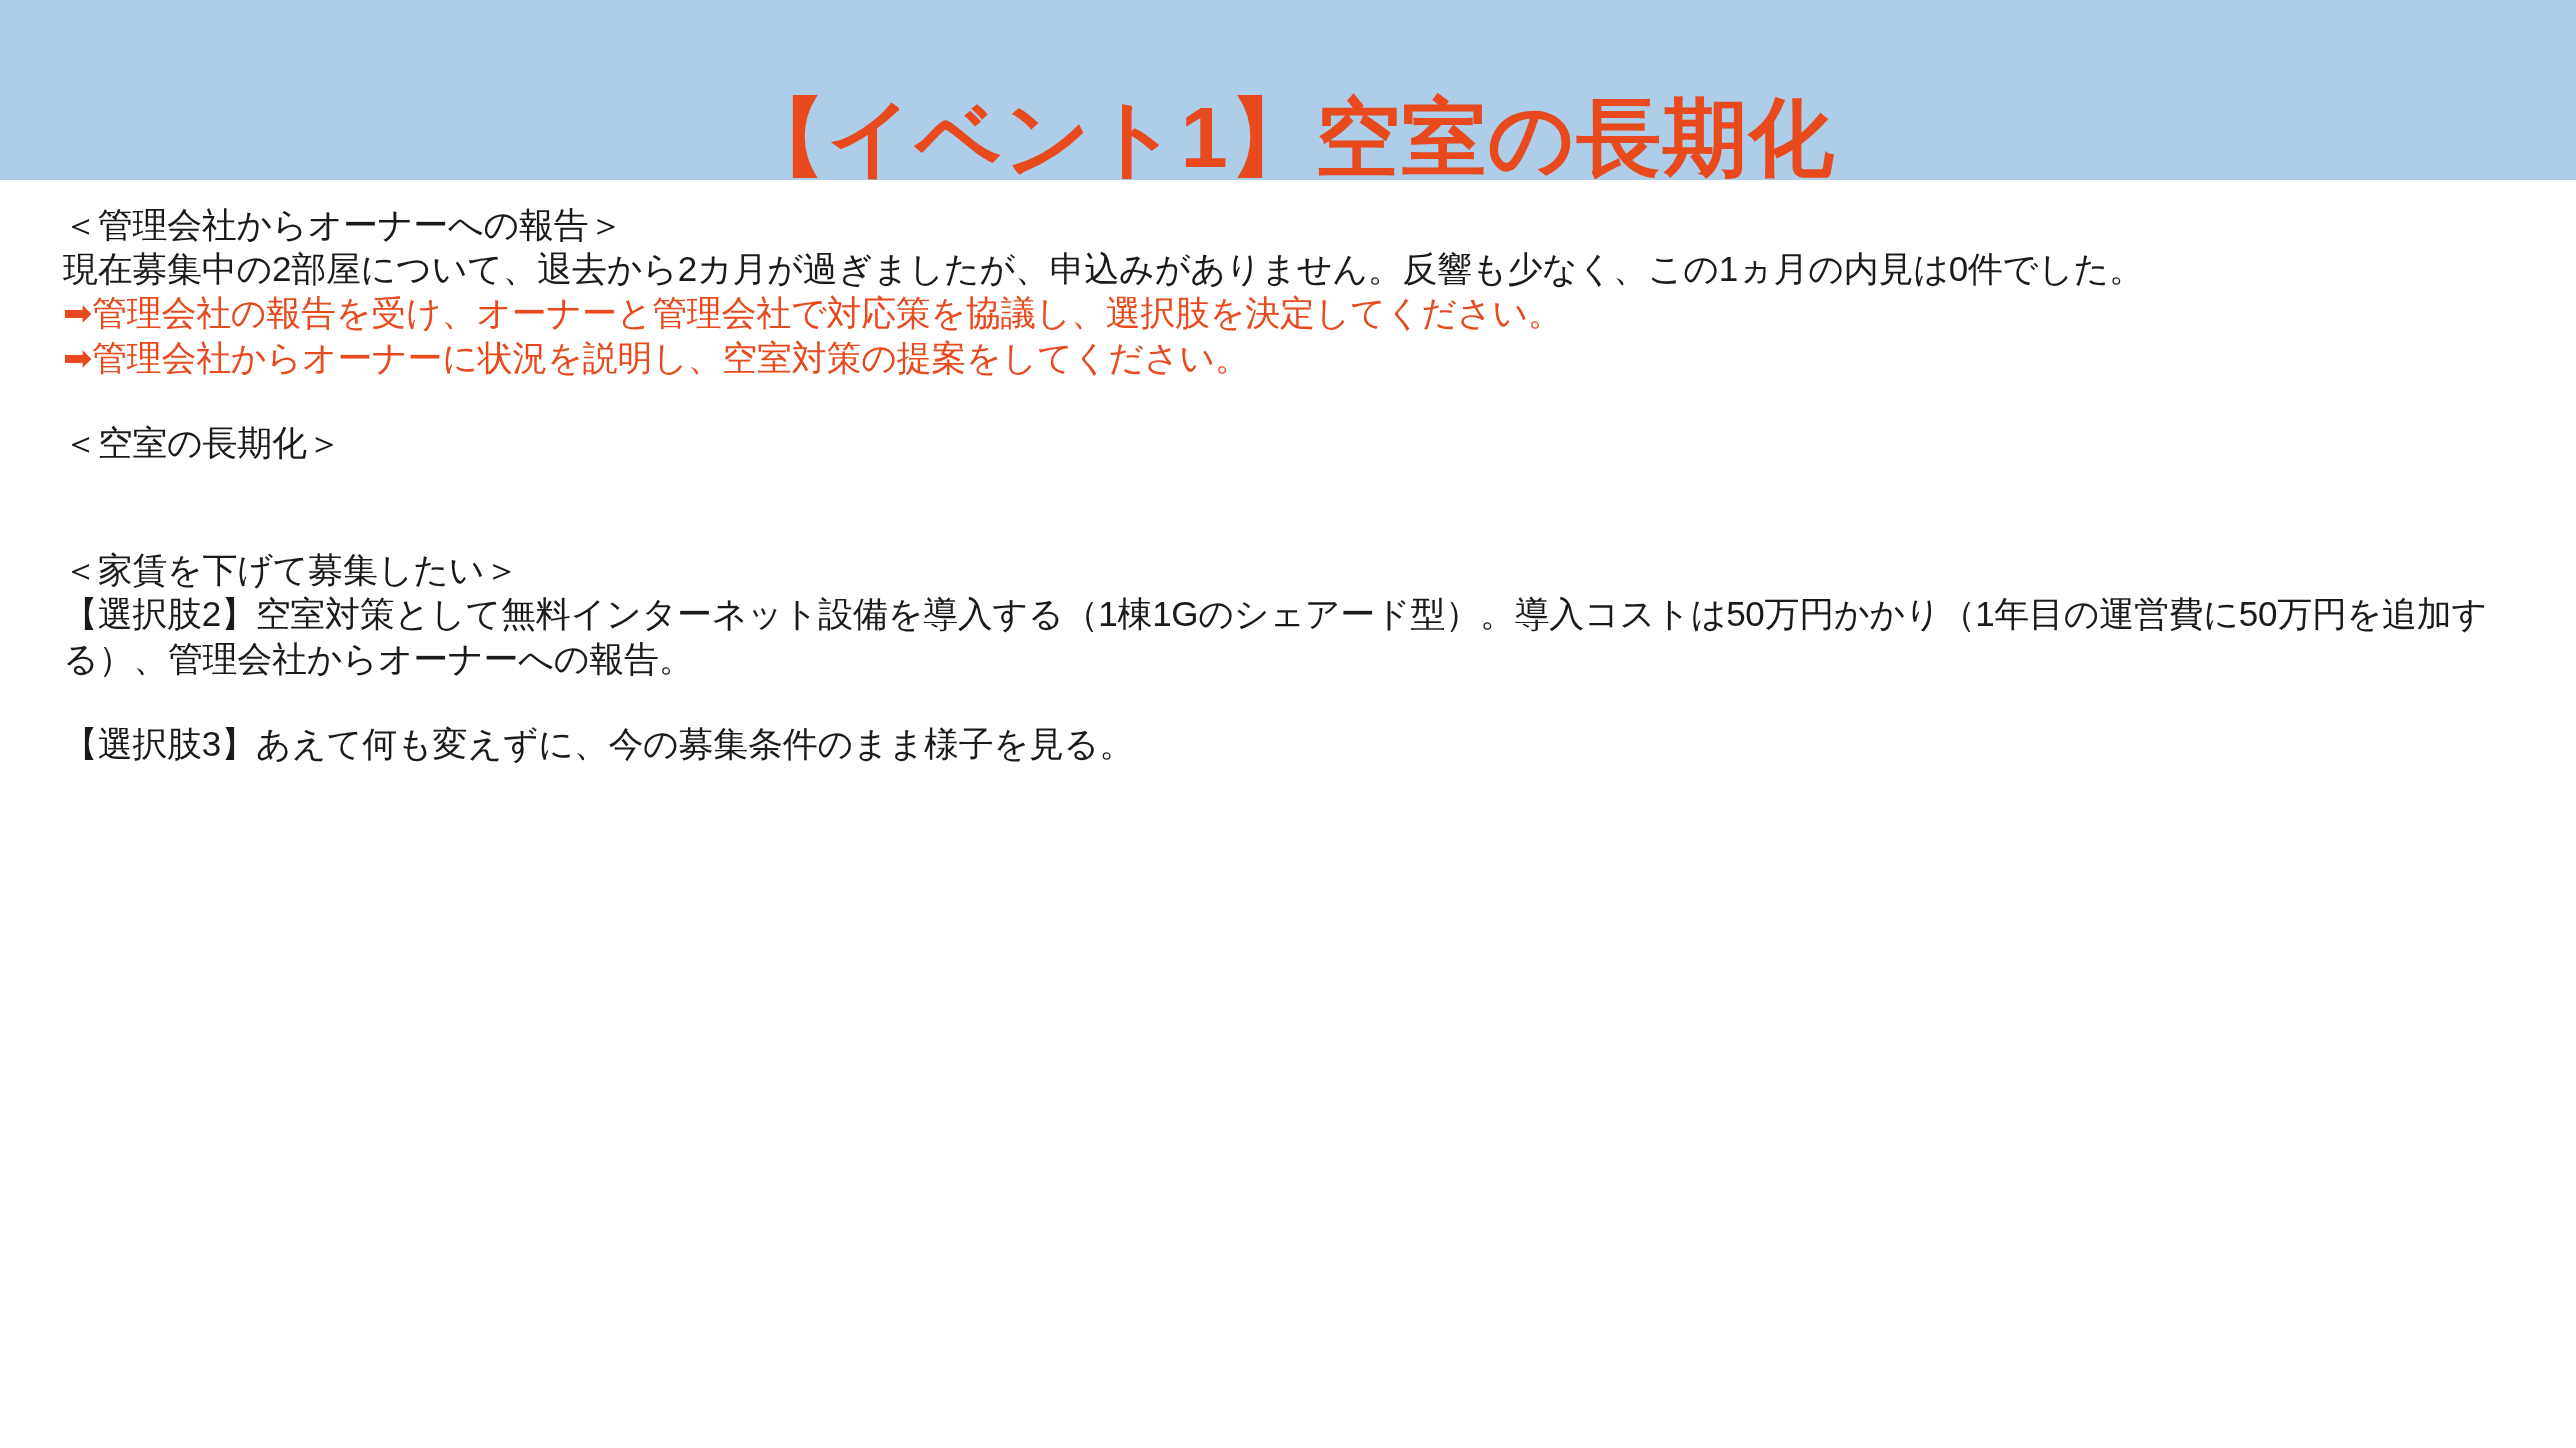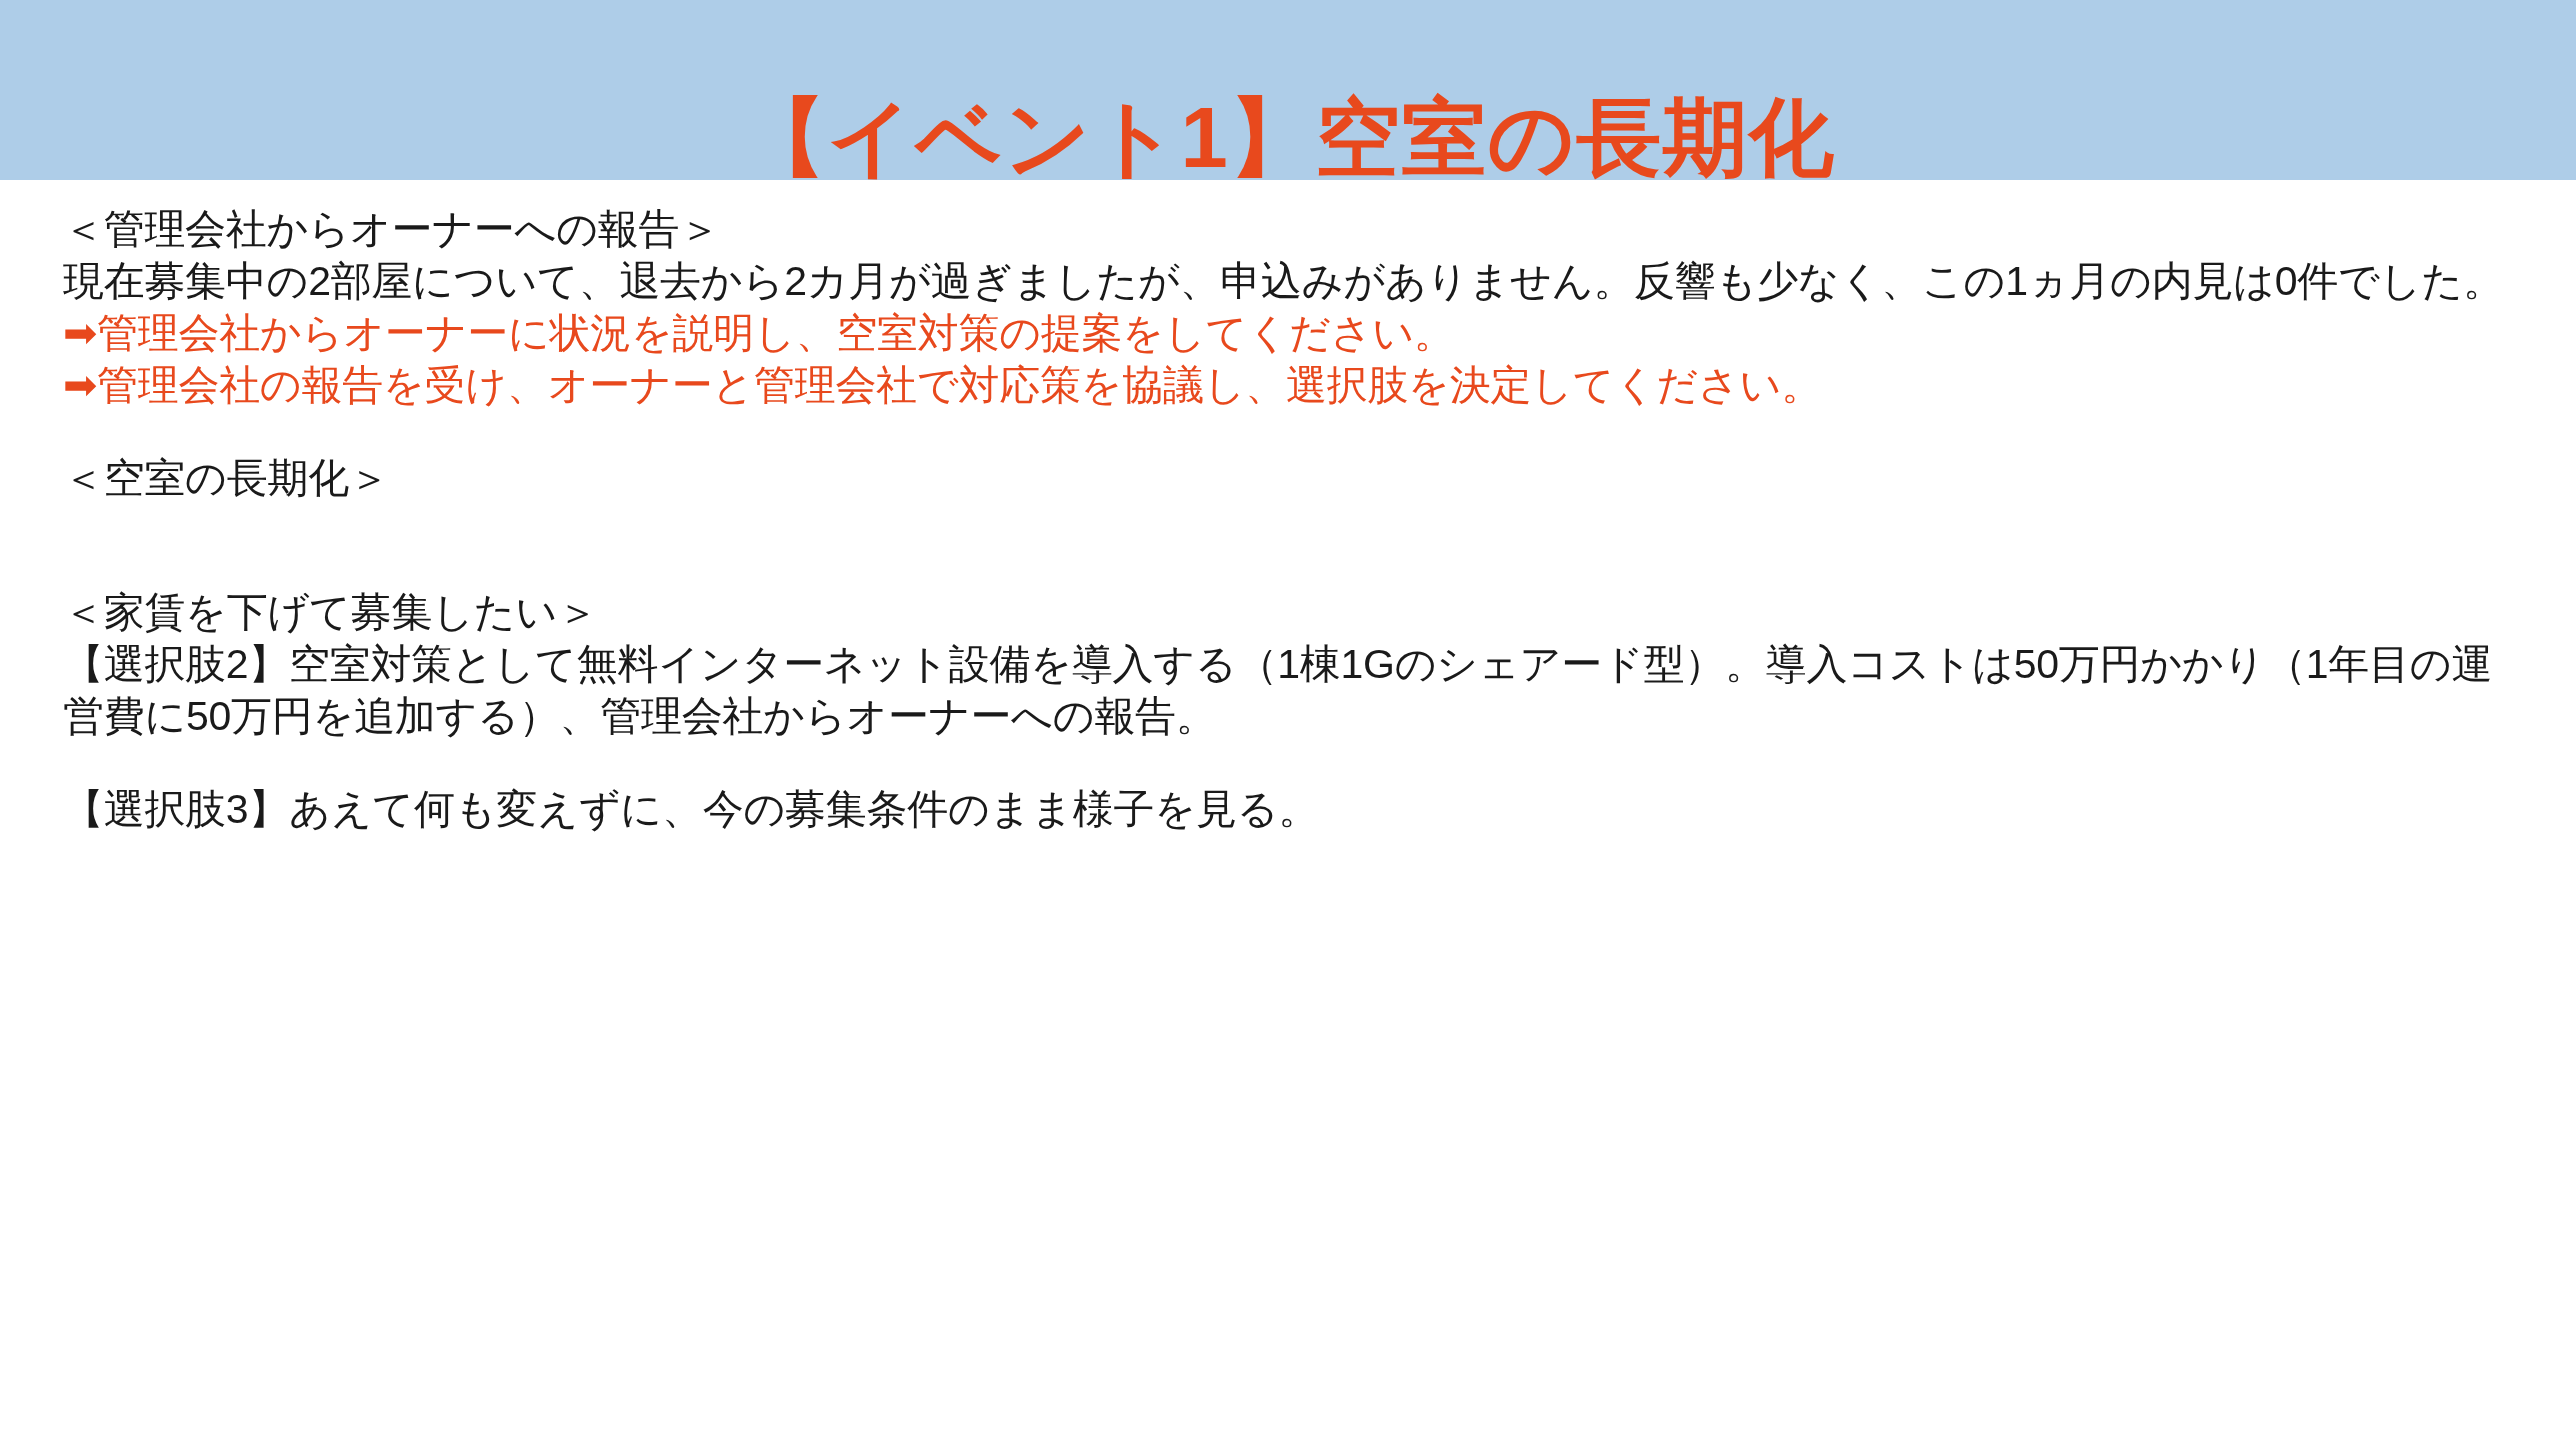--- a/index.html
+++ b/index.html
@@ -35,21 +35,21 @@
     font-weight: bold;
     letter-spacing: 1.3px;
     line-height: 1;
     white-space: nowrap;
   }
   .body {
     padding: 22.5px 46px 0 63px;
     box-sizing: border-box;
   }
   .line {
-    font-size: 41px;
+    font-size: 35px;
     line-height: 1.27;
     color: #1a1a1a;
     letter-spacing: -0.3px;
     white-space: pre-wrap;
   }
   .line.orange {
     color: #e8491d;
   }
   .spacer {
     height: 41px;
@@ -61,22 +61,22 @@
 <div class="slide">
 
   <div class="title-band" style="background: rgb(174, 205, 232);">
     <div class="title-text" style="color: rgb(232, 73, 29);">【イベント1】空室の長期化</div>
   </div>
 
   <div class="body">
 
     <div class="line">＜管理会社からオーナーへの報告＞</div>
     <div class="line">現在募集中の2部屋について、退去から2カ月が過ぎましたが、申込みがありません。反響も少なく、この1ヵ月の内見は0件でした。</div>
+    <div class="line orange">➡管理会社の報告を受け、オーナーと管理会社で対応策を協議し、選択肢を決定してください。</div>
     <div class="line orange">➡管理会社からオーナーに状況を説明し、空室対策の提案をしてください。</div>
-    <div class="line orange">➡管理会社の報告を受け、オーナーと管理会社で対応策を協議し、選択肢を決定してください。</div>
 
     <div class="spacer"></div>
 
     <div class="line">＜空室の長期化＞</div>
 
     <div class="spacer"></div>
 
 
     <div class="spacer"></div>
 

